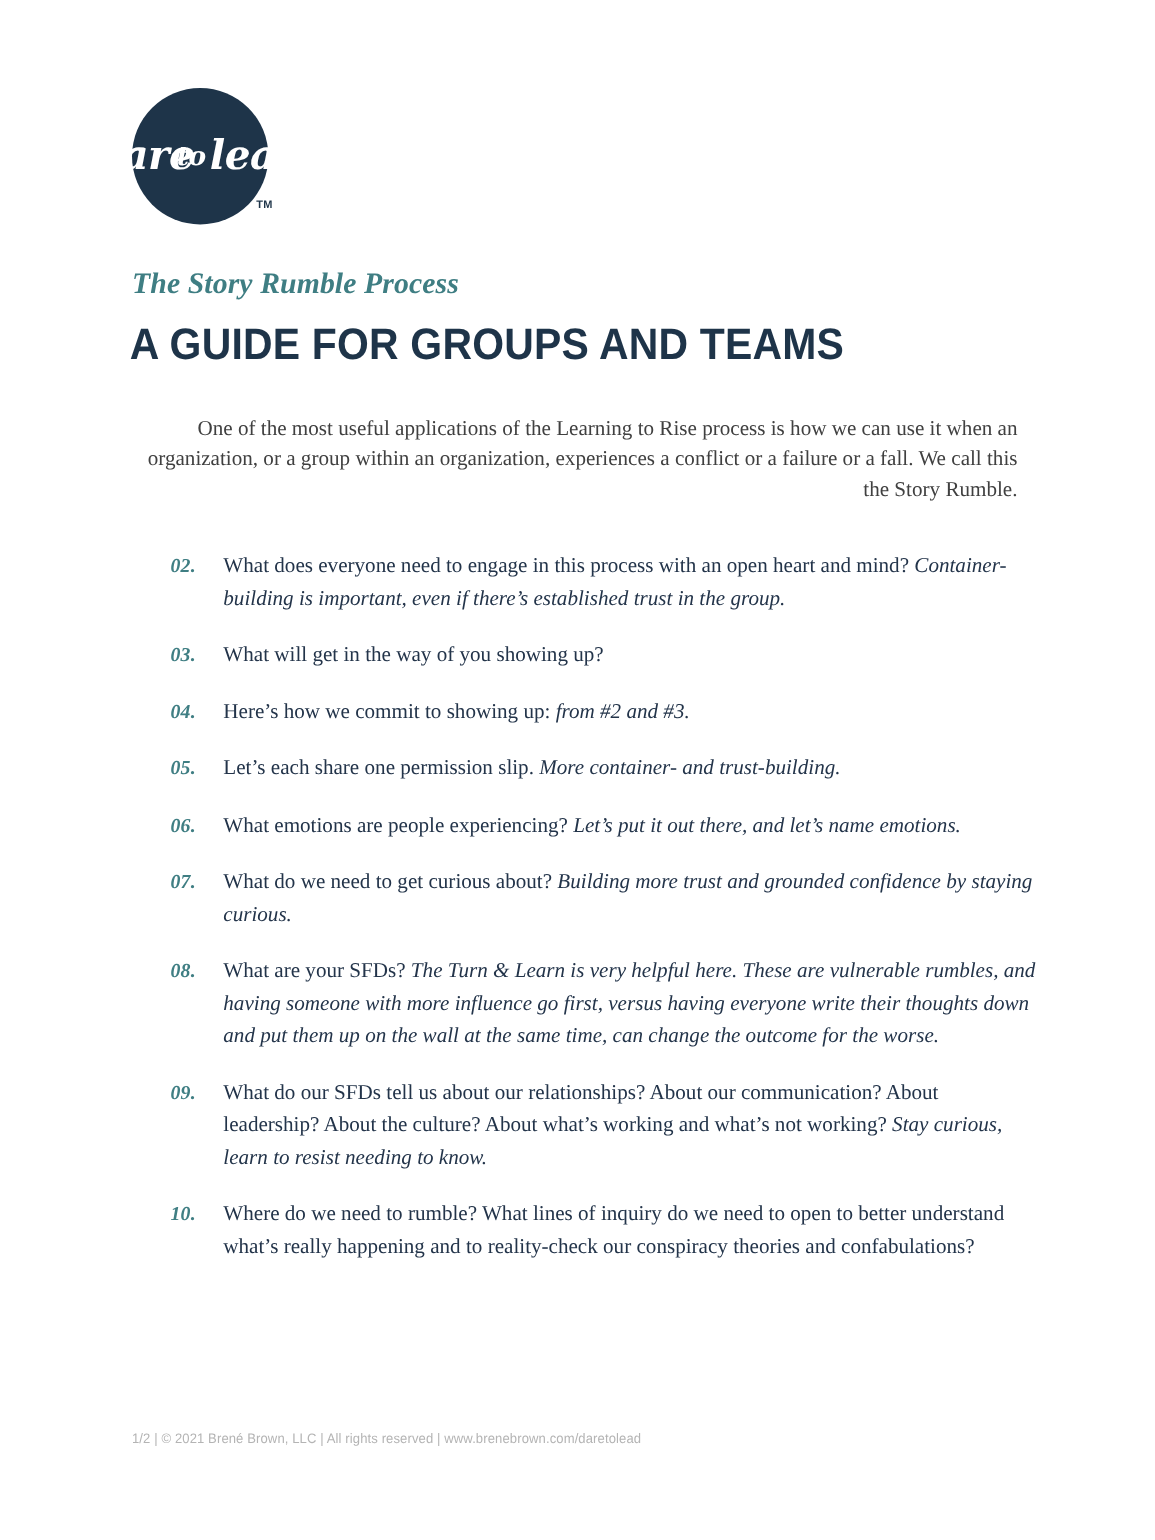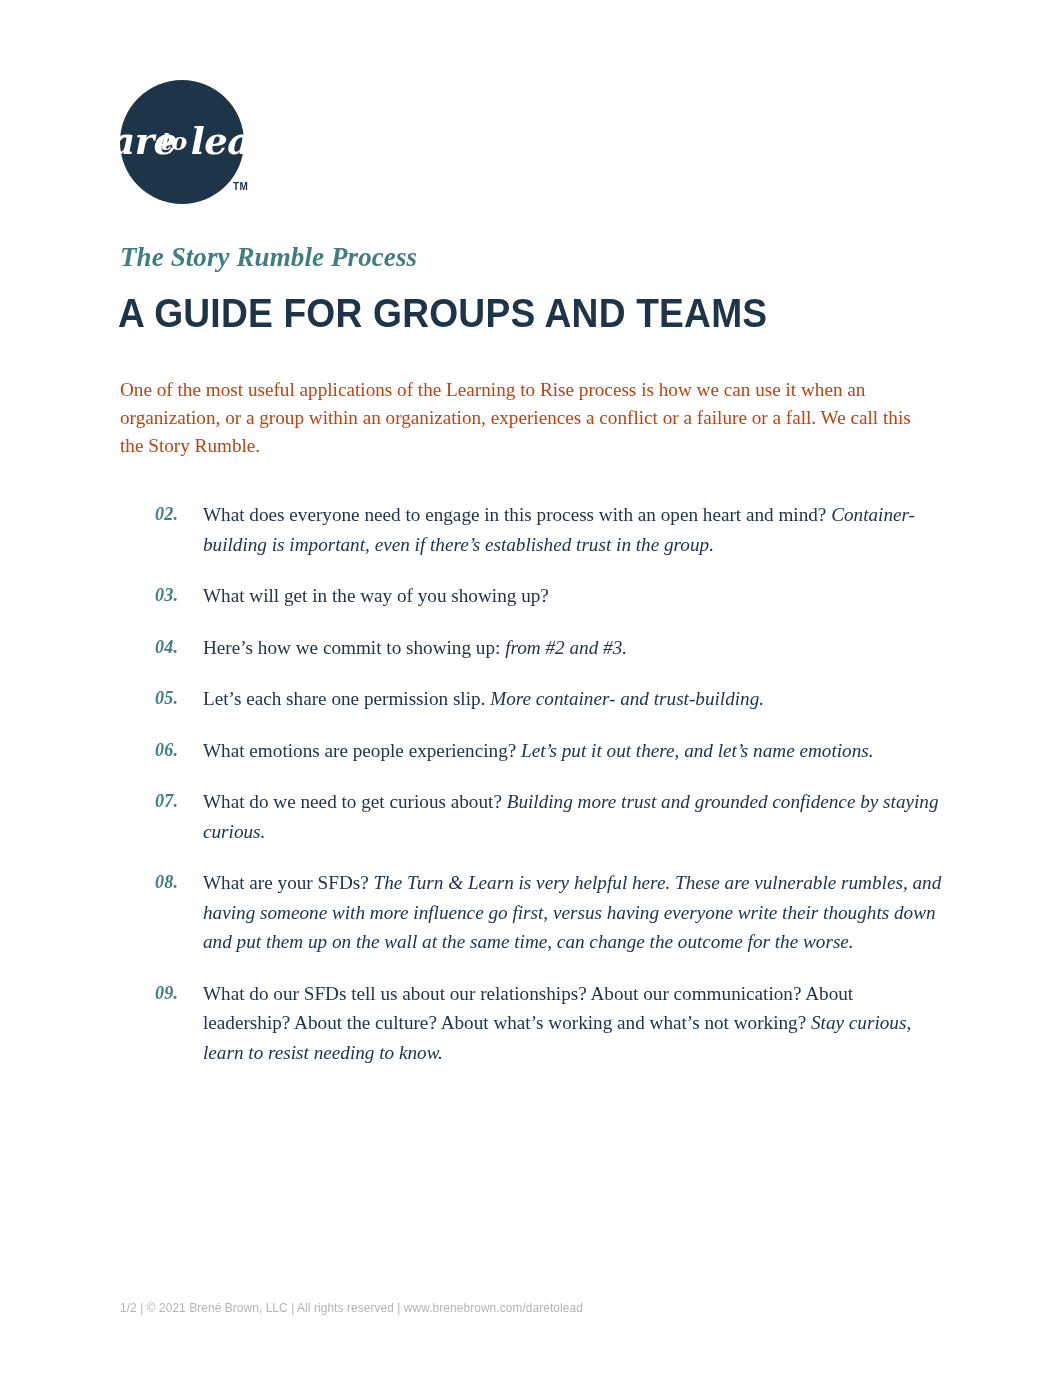--- a/index.html
+++ b/index.html
@@ -97,22 +97,22 @@
   }
 
   
   .intro {
     position: absolute;
     left: 120px;
     top: 376px;
     width: 805px;
     font-size: 19.2px;
     line-height: 28px;
-    color: #c2410c;
-    text-align: left;
+    color: #404040;
+    text-align: right;
   }
 
   
   .list {
     position: absolute;
     left: 155px;
     top: 500px;
     width: 790px;
   }
   .item {
@@ -202,17 +202,21 @@
         <div class="item-text"><span>What do we need to get curious about? </span><i>Building more trust and grounded confidence by staying curious.</i></div>
       </div>
       <div class="item">
         <div class="item-num">08.</div>
         <div class="item-text"><span>What are your SFDs? </span><i>The Turn &amp; Learn is very helpful here. These are vulnerable rumbles, and having someone with more influence go first, versus having everyone write their thoughts down and put them up on the wall at the same time, can change the outcome for the worse.</i></div>
       </div>
       <div class="item">
         <div class="item-num">09.</div>
         <div class="item-text"><span>What do our SFDs tell us about our relationships? About our communication? About leadership? About the culture? About what’s working and what’s not working? </span><i>Stay curious, learn to resist needing to know.</i></div>
       </div>
+      <div class="item">
+        <div class="item-num">10.</div>
+        <div class="item-text"><span>Where do we need to rumble? What lines of inquiry do we need to open to better understand what’s really happening and to reality-check our conspiracy theories and confabulations?</span></div>
+      </div>
     </div>
 
   <div class="footer">1/2   |   © 2021 Brené Brown, LLC | All rights reserved | www.brenebrown.com/daretolead</div>
 
 </div>
 
 </body></html>

